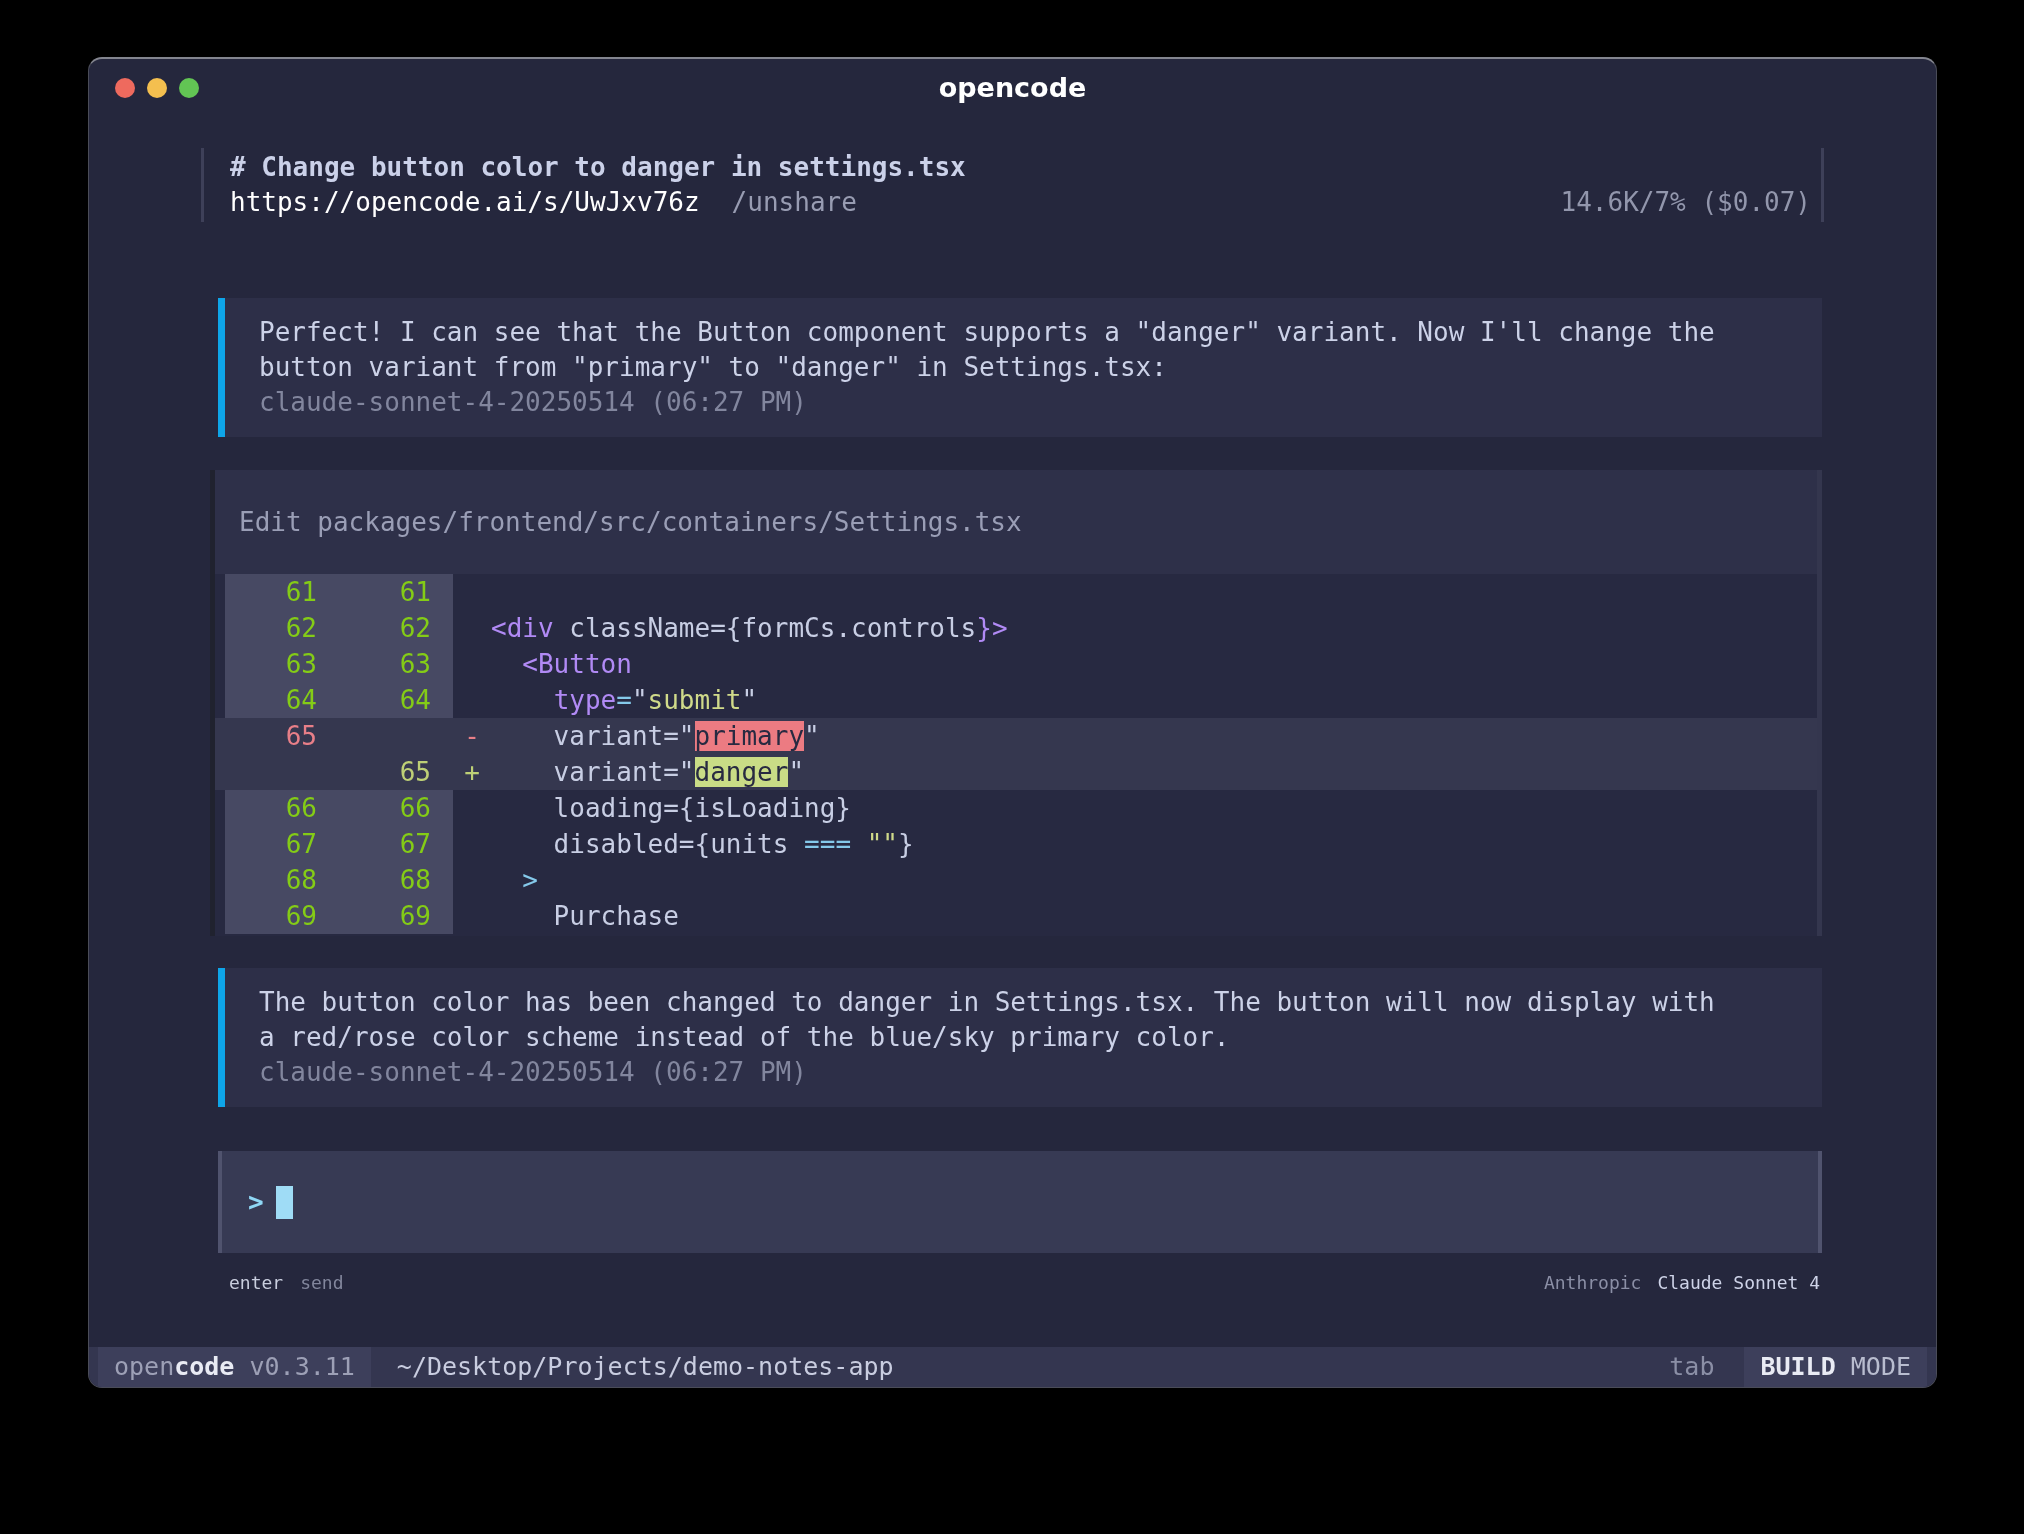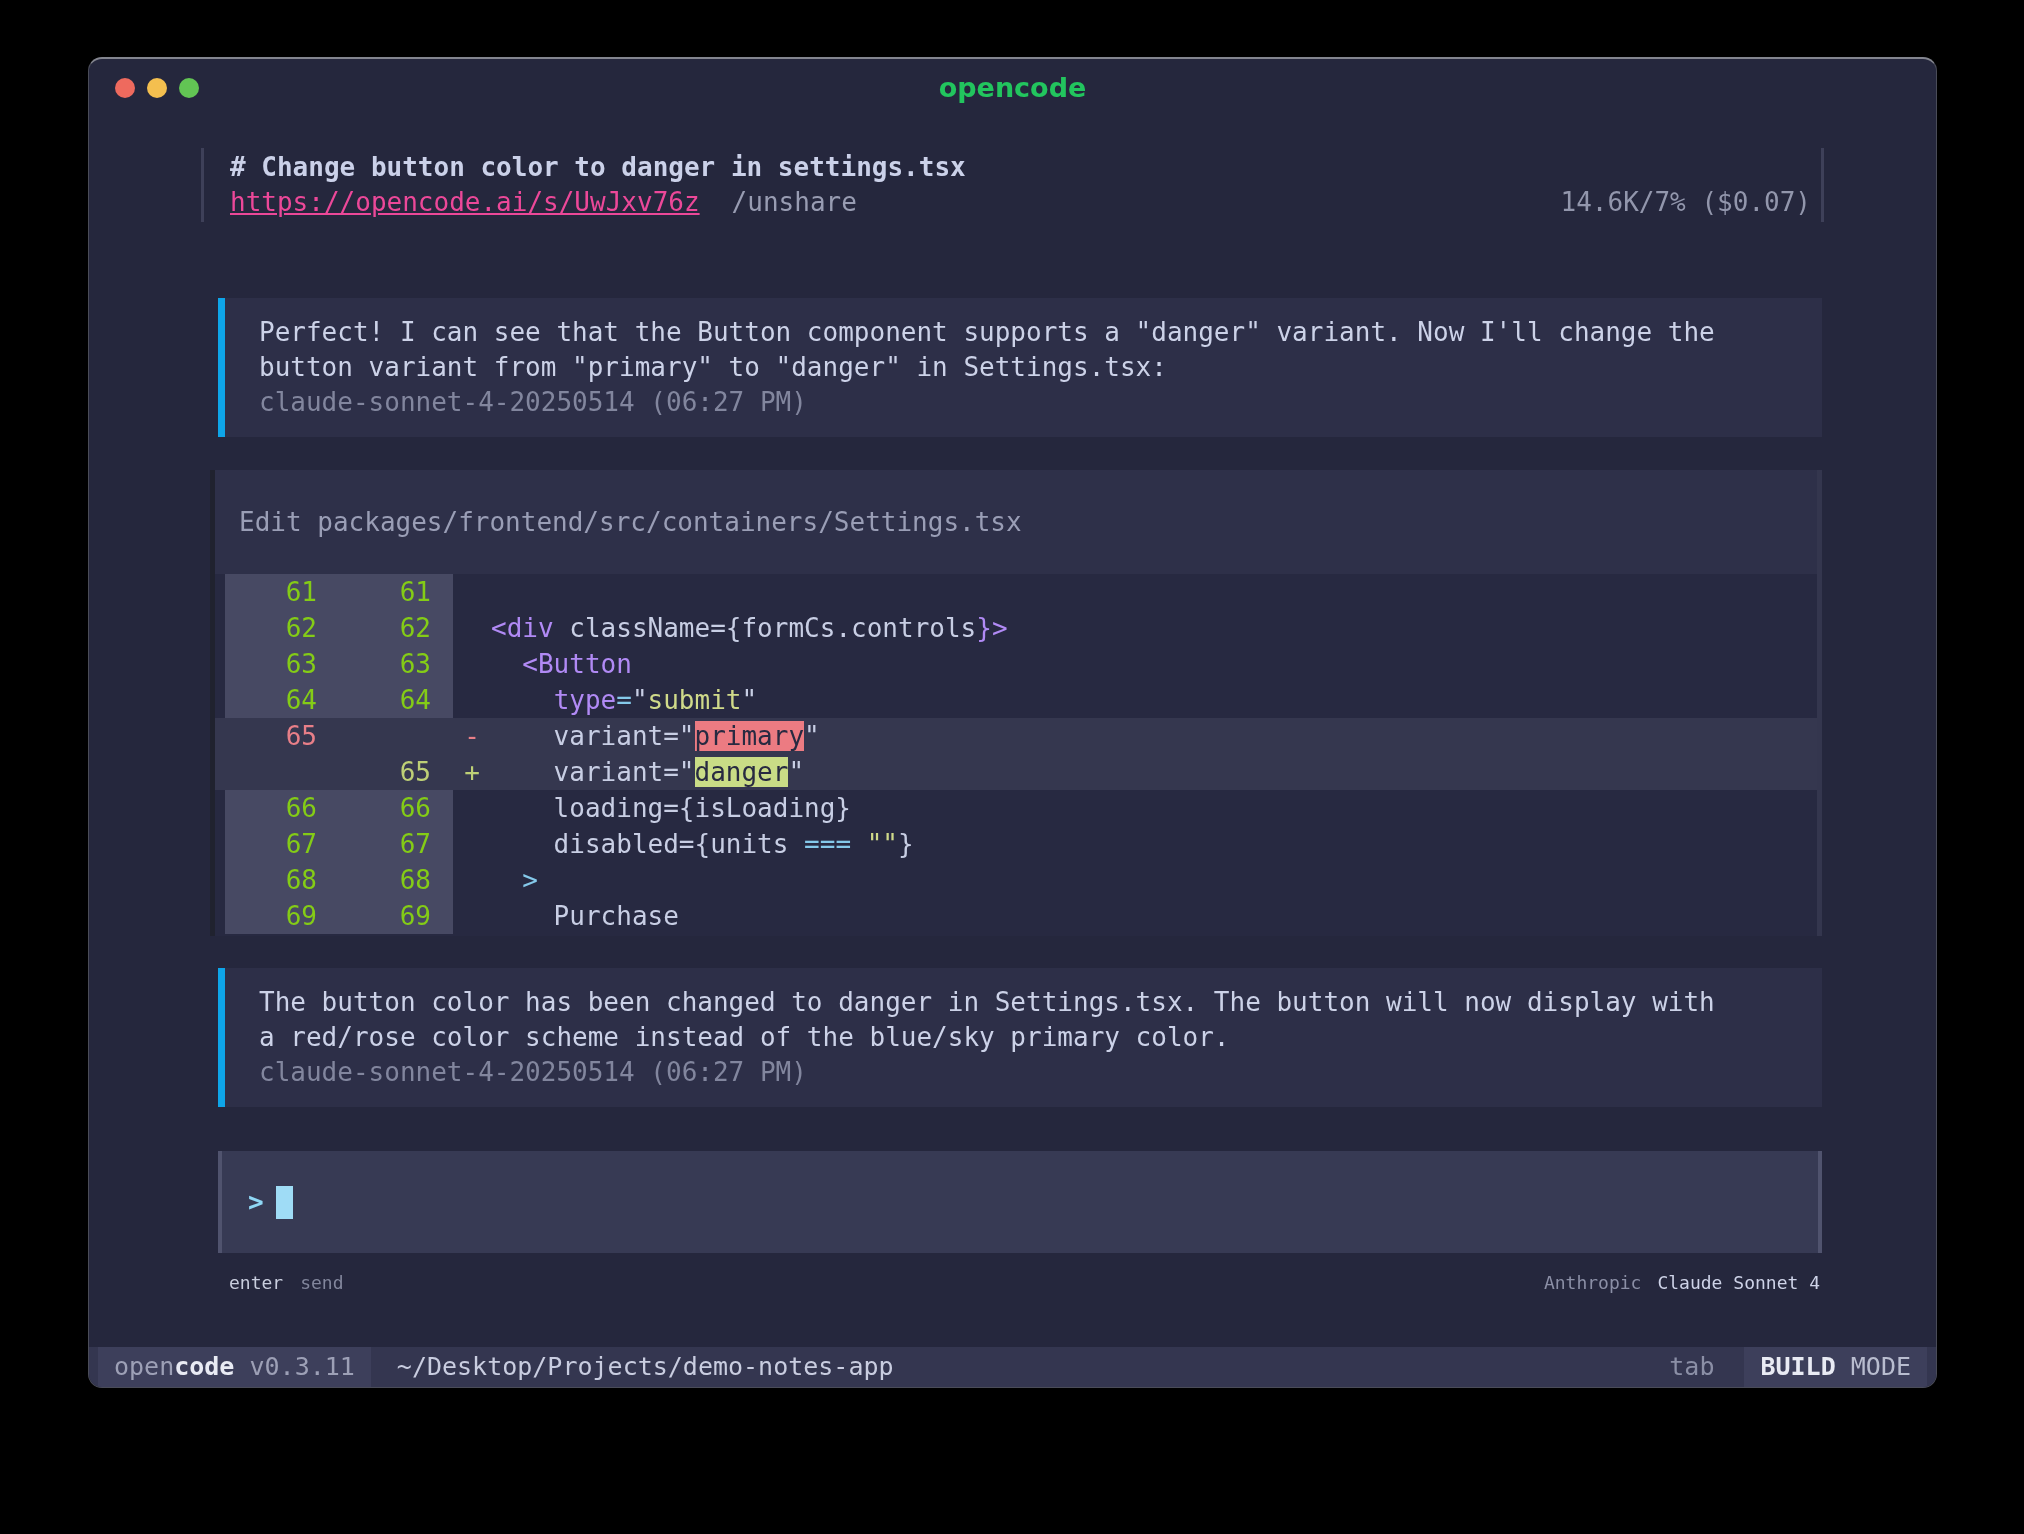--- a/index.html
+++ b/index.html
@@ -11,31 +11,31 @@
   .window{
     position:absolute;left:88px;top:57px;width:1849px;height:1331px;
     background:#25273D;border-radius:14px;overflow:hidden;
     border:1px solid #4A4C58;border-top:2px solid #83858F;
     display:flex;flex-direction:column;box-sizing:border-box;
   }
   
   .titlebar{height:56px;flex:0 0 auto;position:relative;display:flex;align-items:center;justify-content:center;}
   .lights{position:absolute;left:26px;top:19px;display:flex;gap:12px;}
   .light{width:20px;height:20px;border-radius:50%;}
-  .window-title{font-family:"DejaVu Sans","Liberation Sans",sans-serif;font-weight:bold;font-size:27px;color:#22c55e;}
+  .window-title{font-family:"DejaVu Sans","Liberation Sans",sans-serif;font-weight:bold;font-size:27px;color:#ffffff;}
   
   .content{flex:1 1 auto;display:flex;flex-direction:column;padding:0 112px;box-sizing:border-box;overflow:hidden;}
   
   .session-header{
     margin-top:33px;border-left:3px solid #3E4059;border-right:3px solid #3E4059;
     padding:2px 10px 2px 26px;display:flex;flex-direction:column;
   }
   .sh-row{line-height:35px;font-size:26px;display:flex;align-items:baseline;}
   .session-title{font-weight:bold;color:#CBD1E9;}
-  .share-url{color:#ec4899;text-decoration:underline;}
+  .share-url{color:#ffffff;}
   .unshare-link{color:#989CB2;margin-left:32px;}
   .sh-spacer{flex:1;}
   .usage-stats{color:#9296AC;}
   
   .msg{
     background:#2D2F48;border-left:7px solid #0ea5e9;
     margin-left:17px;margin-right:2px;
     padding:17px 20px 17px 34px;
   }
   .msg1{margin-top:76px;}

